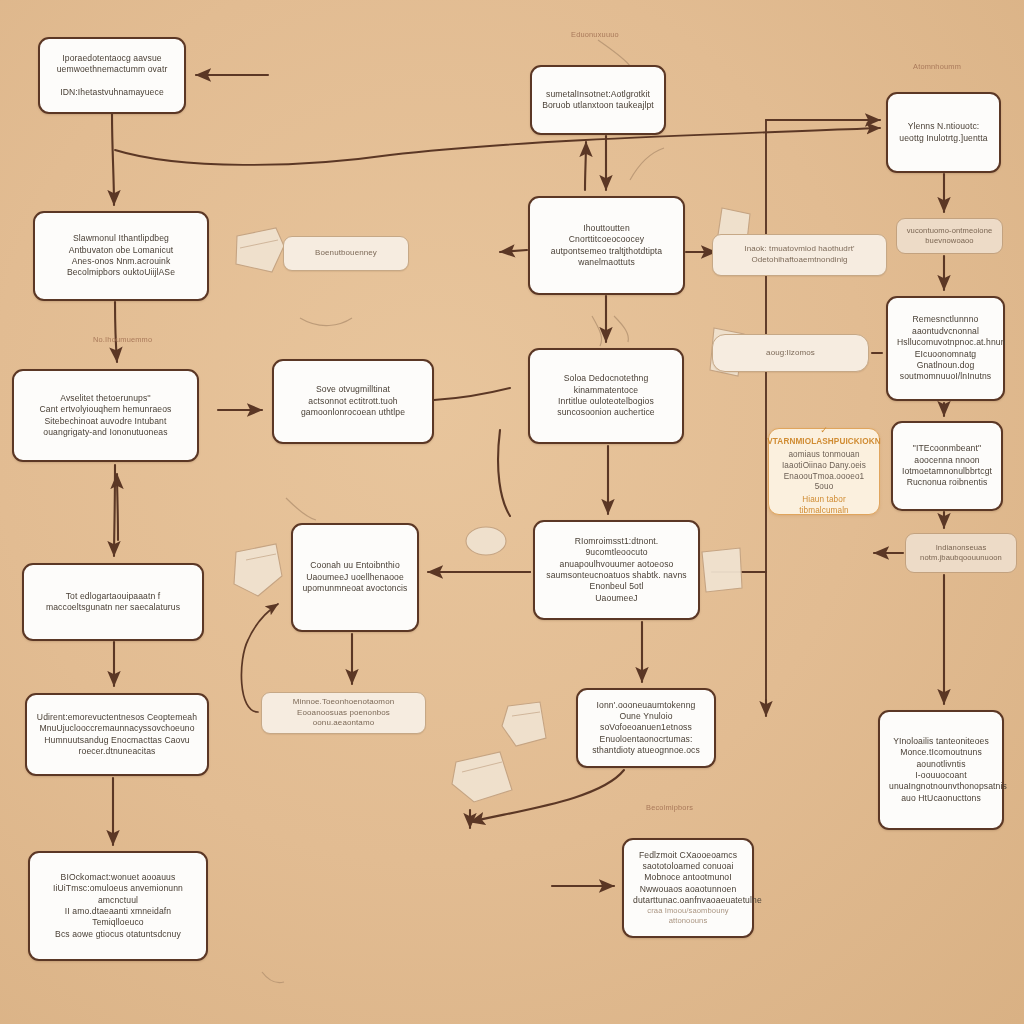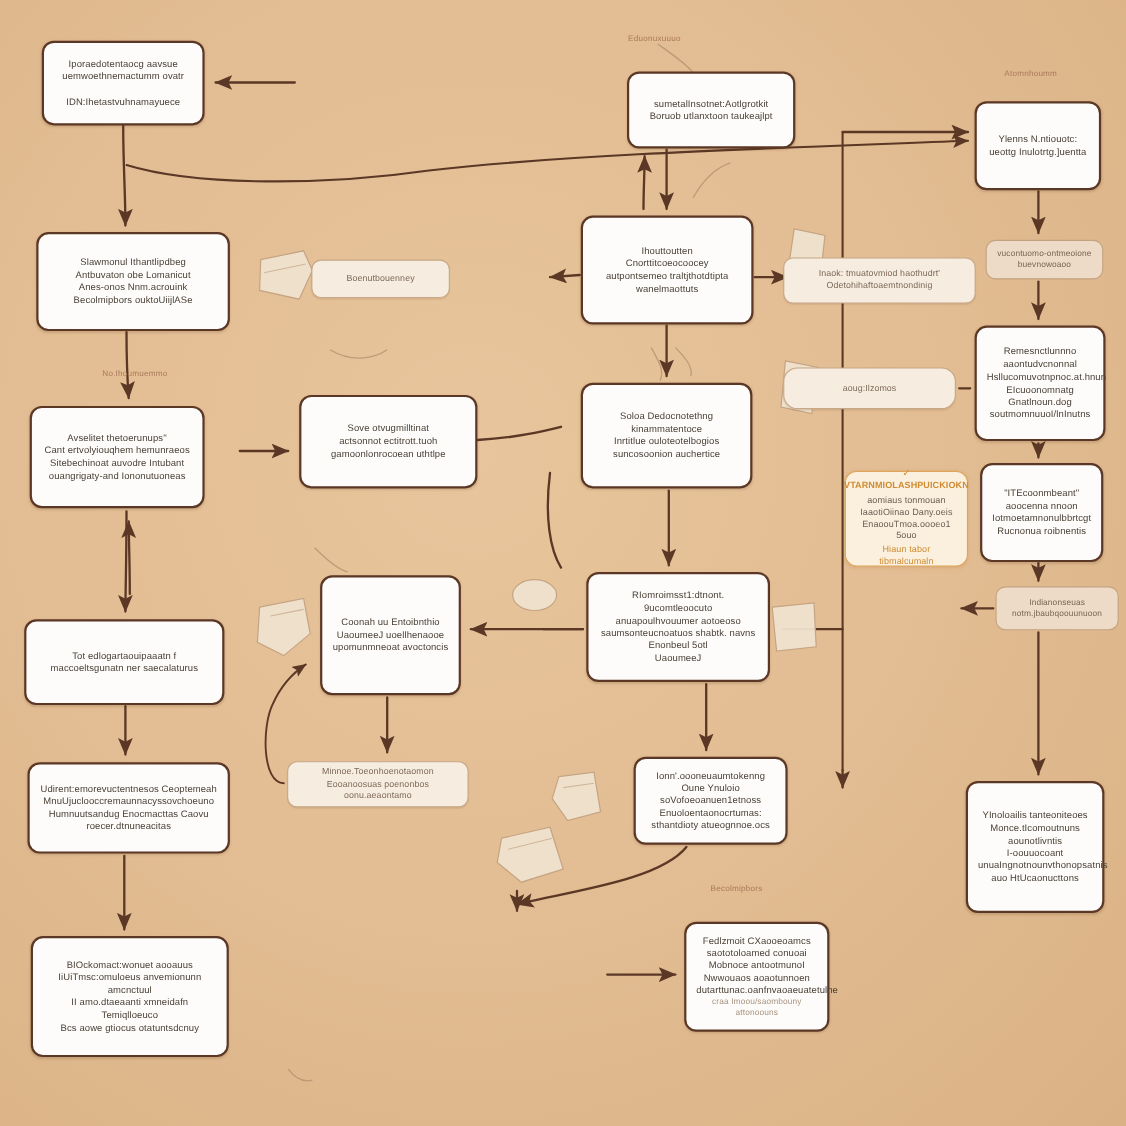--- a/index.html
+++ b/index.html
@@ -209,21 +209,21 @@
 IDN:Ihetastvuhnamayuece</span>
   </div>
 
   <div class="node box" style="left:33px;top:211px;width:176px;height:90px;">
     <span class="txt">Slawmonul Ithantlipdbeg
 Antbuvaton obe Lomanicut
 Anes-onos Nnm.acrouink
 Becolmipbors ouktoUiijlASe</span>
   </div>
 
-  <div class="node box" style="left:27px;top:369px;width:159px;height:93px;">
+  <div class="node box" style="left:12px;top:369px;width:187px;height:93px;">
     <span class="txt">Avselitet thetoerunups''
 Cant ertvolyiouqhem hemunraeos
 Sitebechinoat auvodre Intubant
 ouangrigaty-and Iononutuoneas</span>
   </div>
 
   <div class="node box" style="left:22px;top:563px;width:182px;height:78px;">
     <span class="txt">Tot edlogartaouipaaatn f
 maccoeltsgunatn ner saecalaturus</span>
   </div>
@@ -235,21 +235,21 @@
 roecer.dtnuneacitas</span>
   </div>
 
   <div class="node box" style="left:28px;top:851px;width:180px;height:110px;justify-content:center;">
     <span class="txt">BIOckomact:wonuet  aooauus
 IiUiTmsc:omuloeus  anvemionunn  amcnctuul
 II amo.dtaeaanti xmneidafn  Temiqlloeuco
 Bcs  aowe  gtiocus  otatuntsdcnuy</span>
   </div>
 
-  <div class="node box" style="left:530px;top:65px;width:153px;height:70px;margin-left:40px;">
+  <div class="node box" style="left:530px;top:65px;width:136px;height:70px;">
     <span class="txt">sumetalInsotnet:Aotlgrotkit
 Boruob utlanxtoon taukeajlpt</span>
   </div>
 
   <div class="node box" style="left:528px;top:196px;width:157px;height:99px;">
     <span class="txt">Ihouttoutten
 Cnorttitcoeocoocey
 autpontsemeo traltjthotdtipta
 wanelmaottuts</span>
   </div>

